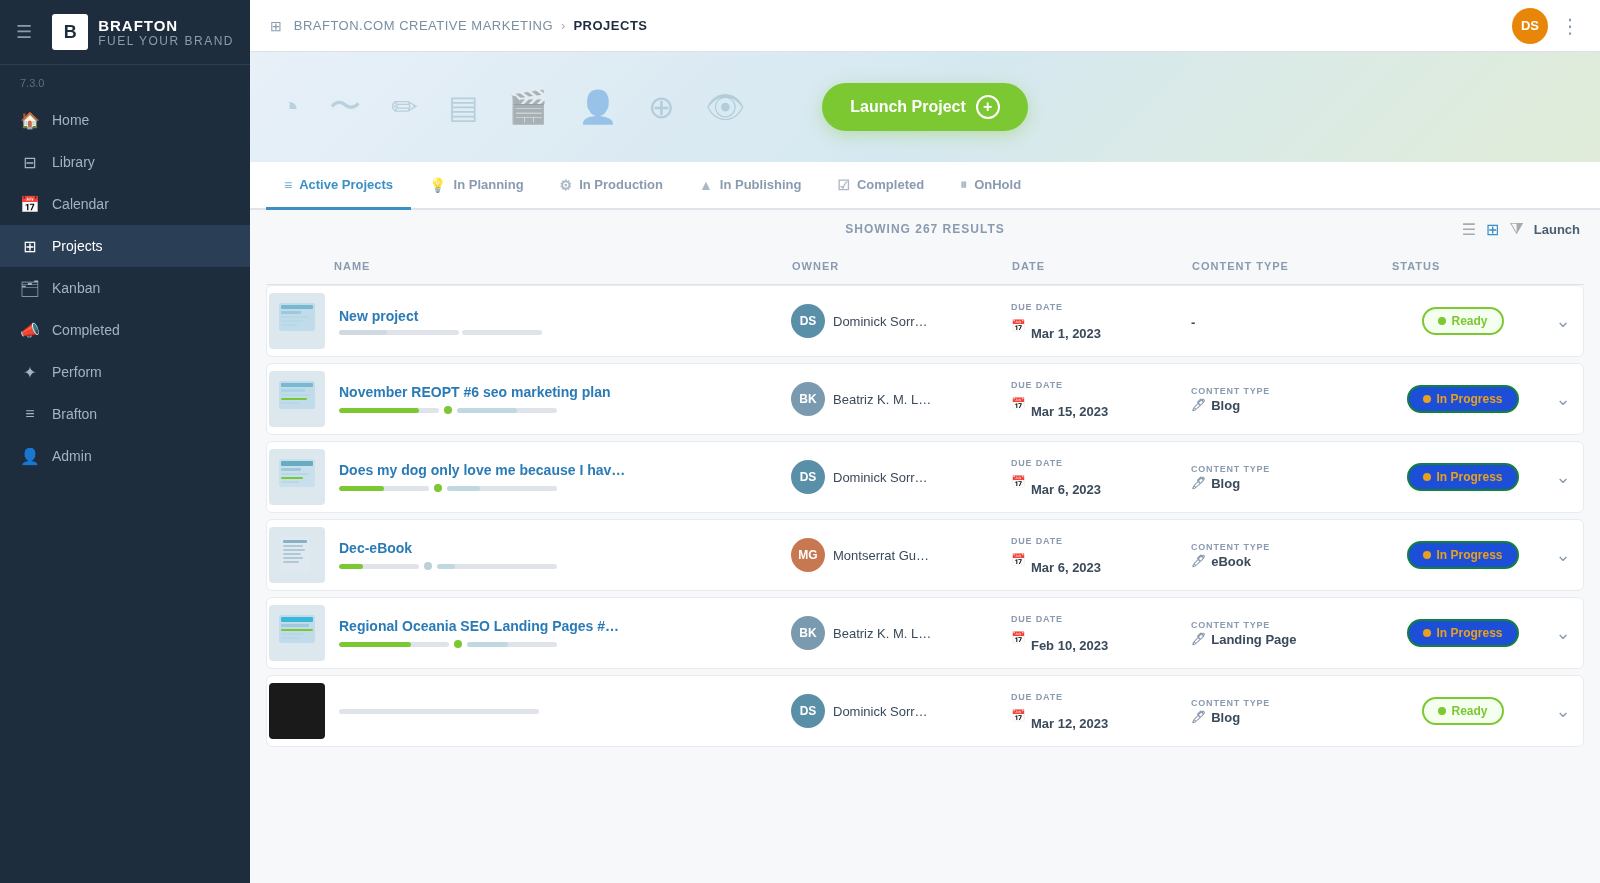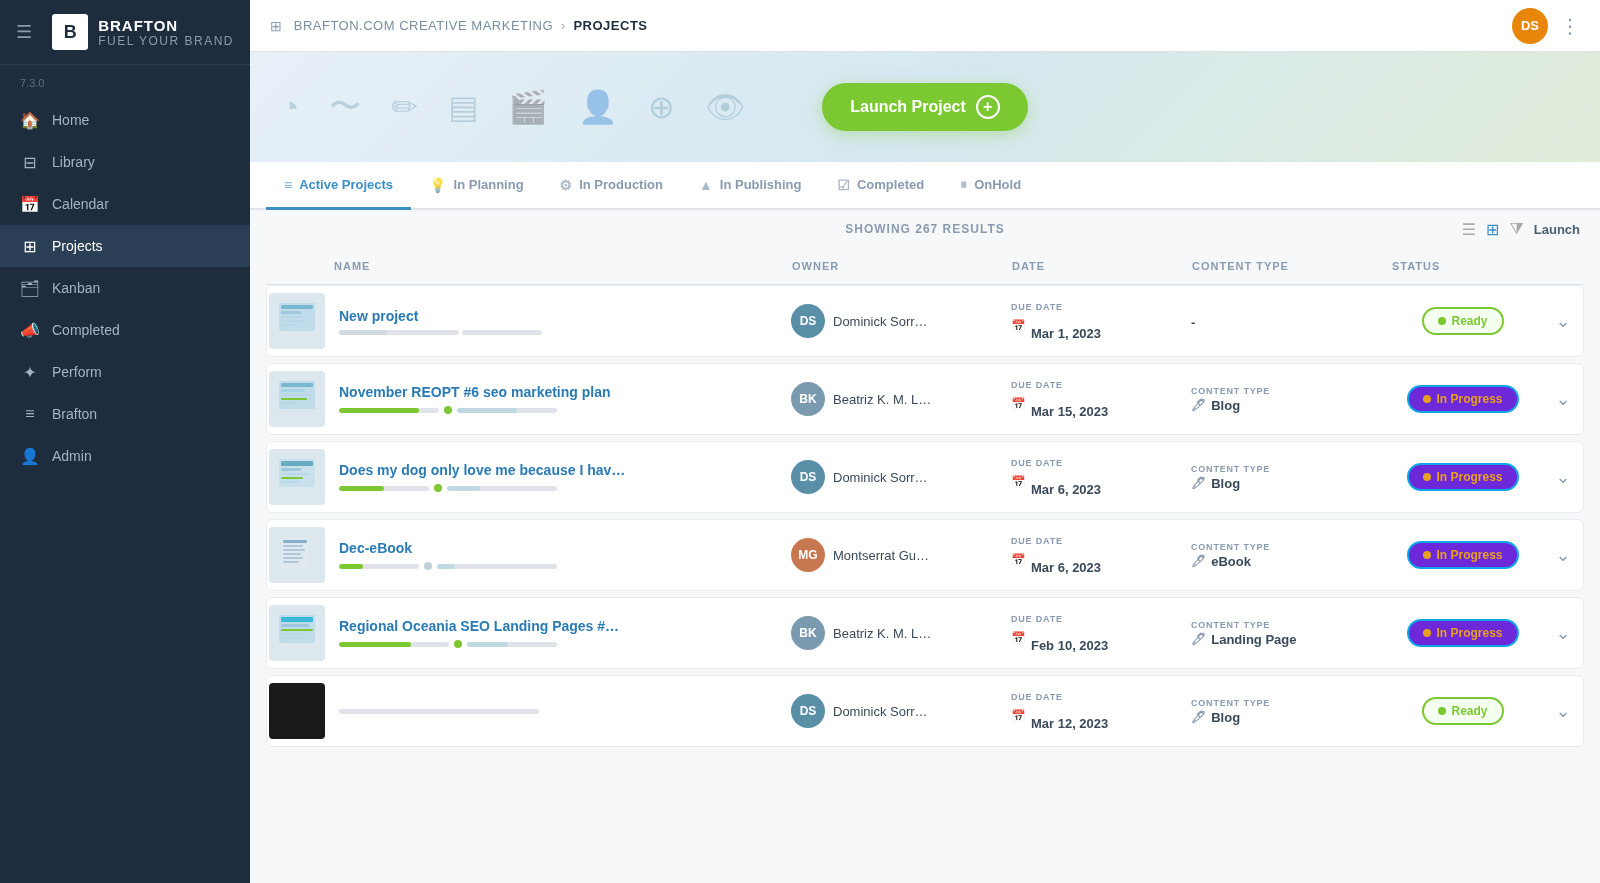--- a/index.html
+++ b/index.html
@@ -461,23 +461,23 @@
       align-items: center;
       gap: 5px;
       white-space: nowrap;
     }
     .status-badge.ready {
       border: 2px solid #7cc832;
       color: #7cc832;
       background: #f4fff0;
     }
     .status-badge.in-progress {
-      border: 2px solid #0ea5e9;
+      border: 2px solid #15803d;
       color: #e8a020;
-      background: #6d28d9;
+      background: #1d4ed8;
     }
     .status-dot {
       width: 8px;
       height: 8px;
       border-radius: 50%;
     }
     .status-dot.ready { background: #7cc832; }
     .status-dot.in-progress { background: #e8a020; }
 
     .expand-cell {

